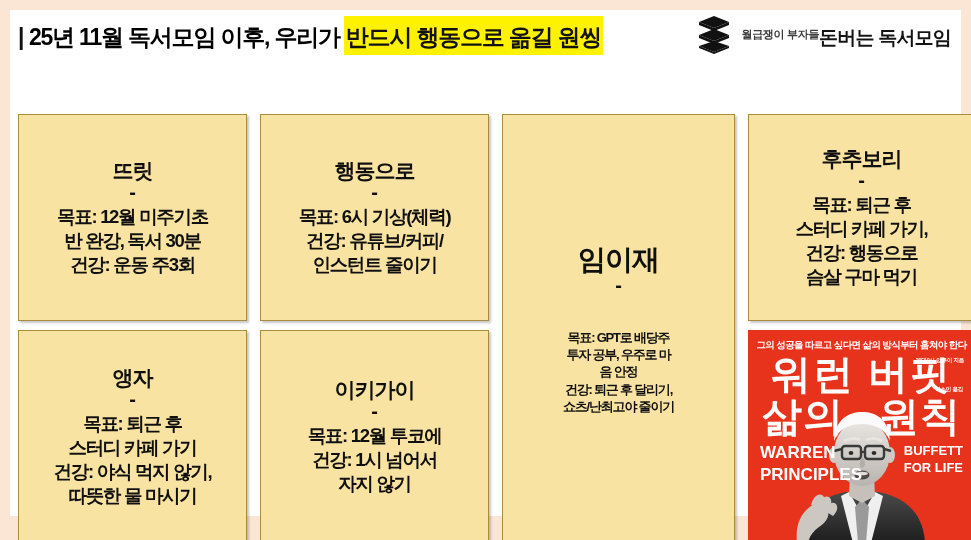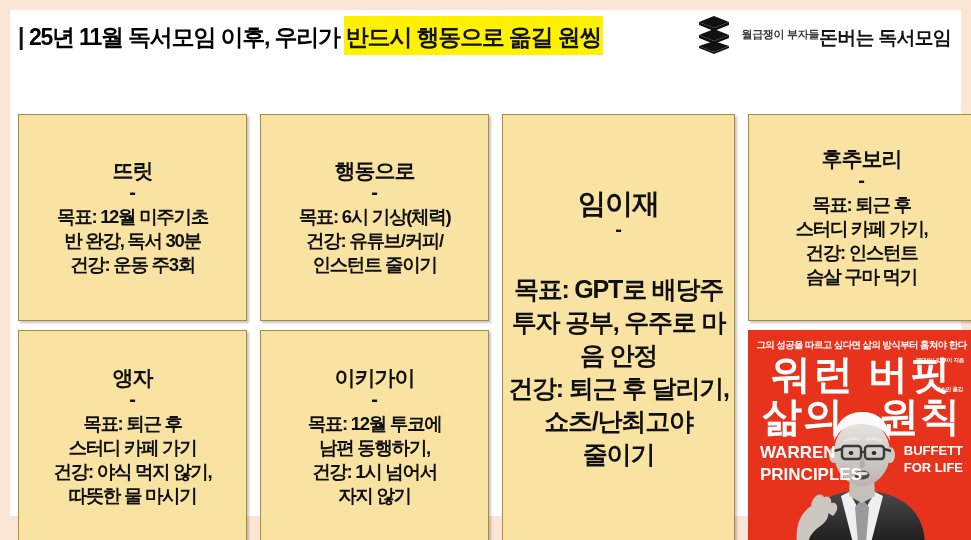--- a/index.html
+++ b/index.html
@@ -164,21 +164,21 @@
     font-weight: bold;
     color: #101010;
     letter-spacing: -1.3px;
     line-height: 1.30;
     word-break: keep-all;
   }
 
   .card-tall .card-name { font-size: 28px; }
   .card-tall .card-dash { margin-bottom: 34px; }
   .card-tall .card-body {
-    font-size: 25px;
+    font-size: 13px;
     letter-spacing: -1.2px;
     line-height: 1.32;
   }
 
   
   .book {
     grid-column: 4;
     grid-row: 2;
     position: relative;
     background: #e8331c;
@@ -351,42 +351,41 @@
           <div>쇼츠/난최고야 줄이기</div>
         </div>
       </div>
 
       <div class="card">
         <div class="card-name">후추보리</div>
         <div class="card-dash">-</div>
         <div class="card-body">
           <div>목표: 퇴근 후</div>
           <div>스터디 카페 가기,</div>
-          <div>건강: 인스턴트</div>
+          <div>건강: 행동으로</div>
           <div>슴살 구마 먹기</div>
         </div>
       </div>
 
       <div class="card">
         <div class="card-name">앵자</div>
         <div class="card-dash">-</div>
         <div class="card-body">
           <div>목표: 퇴근 후</div>
           <div>스터디 카페 가기</div>
           <div>건강: 야식 먹지 않기,</div>
           <div>따뜻한 물 마시기</div>
         </div>
       </div>
 
       <div class="card">
         <div class="card-name">이키가이</div>
         <div class="card-dash">-</div>
         <div class="card-body">
           <div>목표: 12월 투코에</div>
-          <div>남편 동행하기,</div>
           <div>건강: 1시 넘어서</div>
           <div>자지 않기</div>
         </div>
       </div>
 
       <div class="book">
         <div class="book-tagline">그의 성공을 따르고 싶다면 삶의 방식부터 훔쳐야 한다</div>
         <div class="book-credit">20대0사
 임루이 지음</div>
         <div class="book-credit2">이소민

